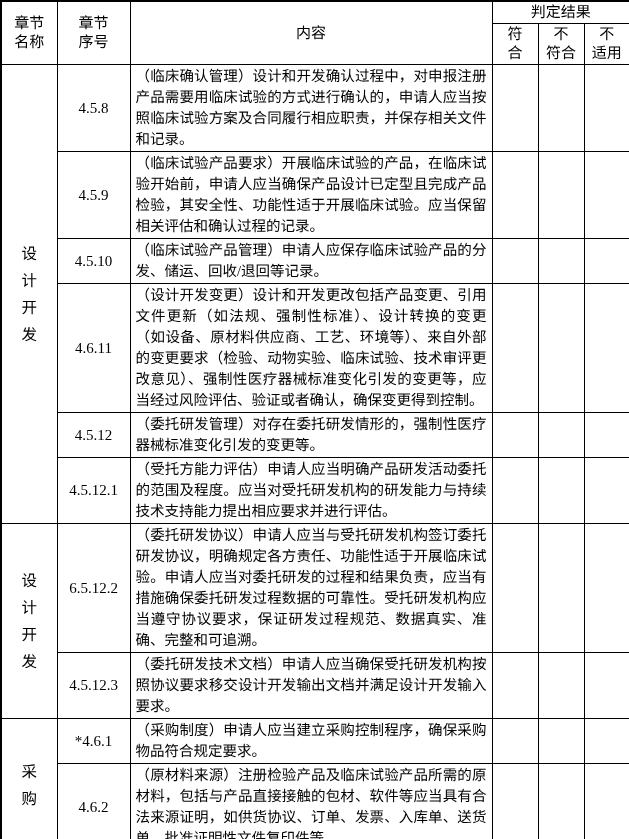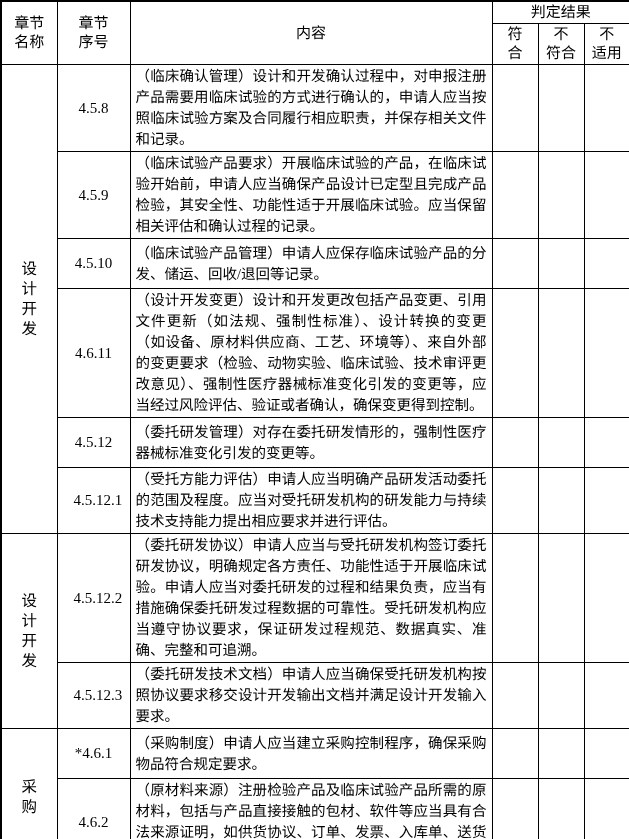--- a/index.html
+++ b/index.html
@@ -31,27 +31,27 @@
     white-space: pre-line;
     line-height: 19px;
     padding: 1px 2px;
   }
   tr.hdr-top th { height: 21px; }
   tr.hdr-sub th { height: 40px; }
   td.group-cell {
     font-size: 15.5px;
     text-align: center;
     white-space: pre-line;
-    line-height: 20px;
+    line-height: 27px;
     padding: 12px;
   }
   td.section-cell {
     font-size: 15px;
     text-align: center;
-    padding: 16px;
+    padding: 6px;
   }
   td.content-cell {
     font-size: 14.5px;
     line-height: 21px;
     padding: 1px 5px;
     text-align: justify;
     text-justify: inter-ideograph;
     margin-top: 28px;
   }
   td.result-cell {
@@ -129,21 +129,21 @@
       <tr>
         <td class="section-cell">4.5.12.1</td>
         <td class="content-cell">（受托方能力评估）申请人应当明确产品研发活动委托的范围及程度。应当对受托研发机构的研发能力与持续技术支持能力提出相应要求并进行评估。</td>
         <td class="result-cell"></td>
         <td class="result-cell"></td>
         <td class="result-cell"></td>
       </tr>
       <tr>
         <td class="group-cell" rowspan="2">设计
 开发</td>
-        <td class="section-cell">4.5.12.2</td>
+        <td class="section-cell">6.5.12.2</td>
         <td class="content-cell">（委托研发协议）申请人应当与受托研发机构签订委托研发协议，明确规定各方责任、功能性适于开展临床试验。申请人应当对委托研发的过程和结果负责，应当有措施确保委托研发过程数据的可靠性。受托研发机构应当遵守协议要求，保证研发过程规范、数据真实、准确、完整和可追溯。</td>
         <td class="result-cell"></td>
         <td class="result-cell"></td>
         <td class="result-cell"></td>
       </tr>
       <tr>
         <td class="section-cell">4.5.12.3</td>
         <td class="content-cell">（委托研发技术文档）申请人应当确保受托研发机构按照协议要求移交设计开发输出文档并满足设计开发输入要求。</td>
         <td class="result-cell"></td>
         <td class="result-cell"></td>

